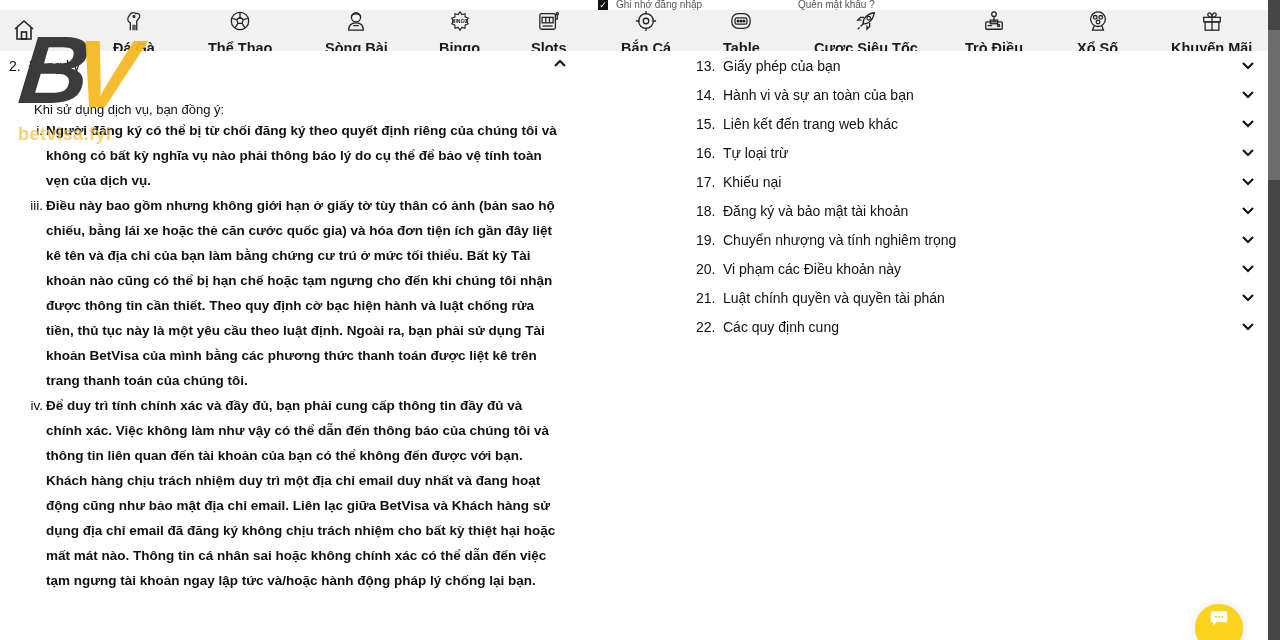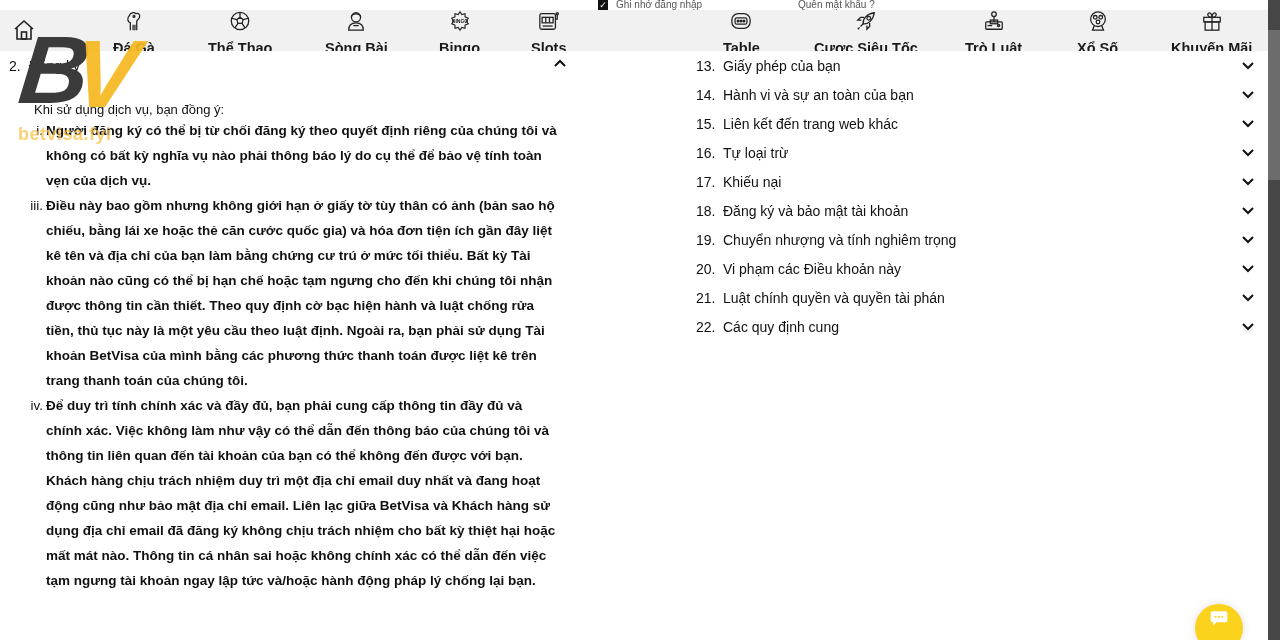--- a/index.html
+++ b/index.html
@@ -93,20 +93,28 @@
     <svg viewBox="0 0 24 24" fill="none" stroke="#222" stroke-width="1.4">
         <rect x="2" y="4" width="17" height="17" rx="2"></rect>
         <rect x="4.5" y="8" width="12" height="6"></rect>
         <path d="M8.5 8 V14 M12.5 8 V14"></path>
         <path d="M19 10 H21 V5"></path>
         <circle cx="21" cy="4" r="1.2"></circle>
         <path d="M5 17.5 H16"></path>
       </svg>
     <span>Slots</span>
   </div>
+  <div class="nav-item" style="left:621px">
+    <svg viewBox="0 0 24 24" fill="none" stroke="#222" stroke-width="1.4">
+        <circle cx="12" cy="12" r="8"></circle>
+        <circle cx="12" cy="12" r="3"></circle>
+        <path d="M12 1 V5 M12 19 V23 M1 12 H5 M19 12 H23"></path>
+      </svg>
+    <span>Bắn Cá</span>
+  </div>
   <div class="nav-item" style="left:723px">
     <svg viewBox="0 0 24 24" fill="none" stroke="#222" stroke-width="1.4">
         <rect x="2" y="4" width="20" height="16" rx="7"></rect>
         <rect x="5.5" y="8.5" width="13" height="7" rx="2"></rect>
         <circle cx="8.8" cy="12" r="1" fill="#222"></circle>
         <circle cx="12" cy="12" r="1" fill="#222"></circle>
         <circle cx="15.2" cy="12" r="1" fill="#222"></circle>
       </svg>
     <span>Table</span>
   </div>
@@ -121,21 +129,21 @@
   </div>
   <div class="nav-item" style="left:965px">
     <svg viewBox="0 0 24 24" fill="none" stroke="#222" stroke-width="1.4">
         <circle cx="12" cy="4.5" r="2.5"></circle>
         <path d="M12 7 V13"></path>
         <rect x="3" y="13" width="18" height="8" rx="1"></rect>
         <rect x="8" y="11" width="8" height="4"></rect>
         <circle cx="17" cy="17" r="1.2"></circle>
         <path d="M5 17 H10"></path>
       </svg>
-    <span>Trò Luật</span>
+    <span>Trò Điều</span>
   </div>
   <div class="nav-item" style="left:1077px">
     <svg viewBox="0 0 24 24" fill="none" stroke="#222" stroke-width="1.4">
         <circle cx="12" cy="10" r="8"></circle>
         <circle cx="9" cy="8" r="2"></circle>
         <circle cx="15" cy="8" r="2"></circle>
         <circle cx="12" cy="13" r="2"></circle>
         <path d="M8 17 L6 22 H18 L16 17"></path>
       </svg>
     <span>Xổ Số</span>

